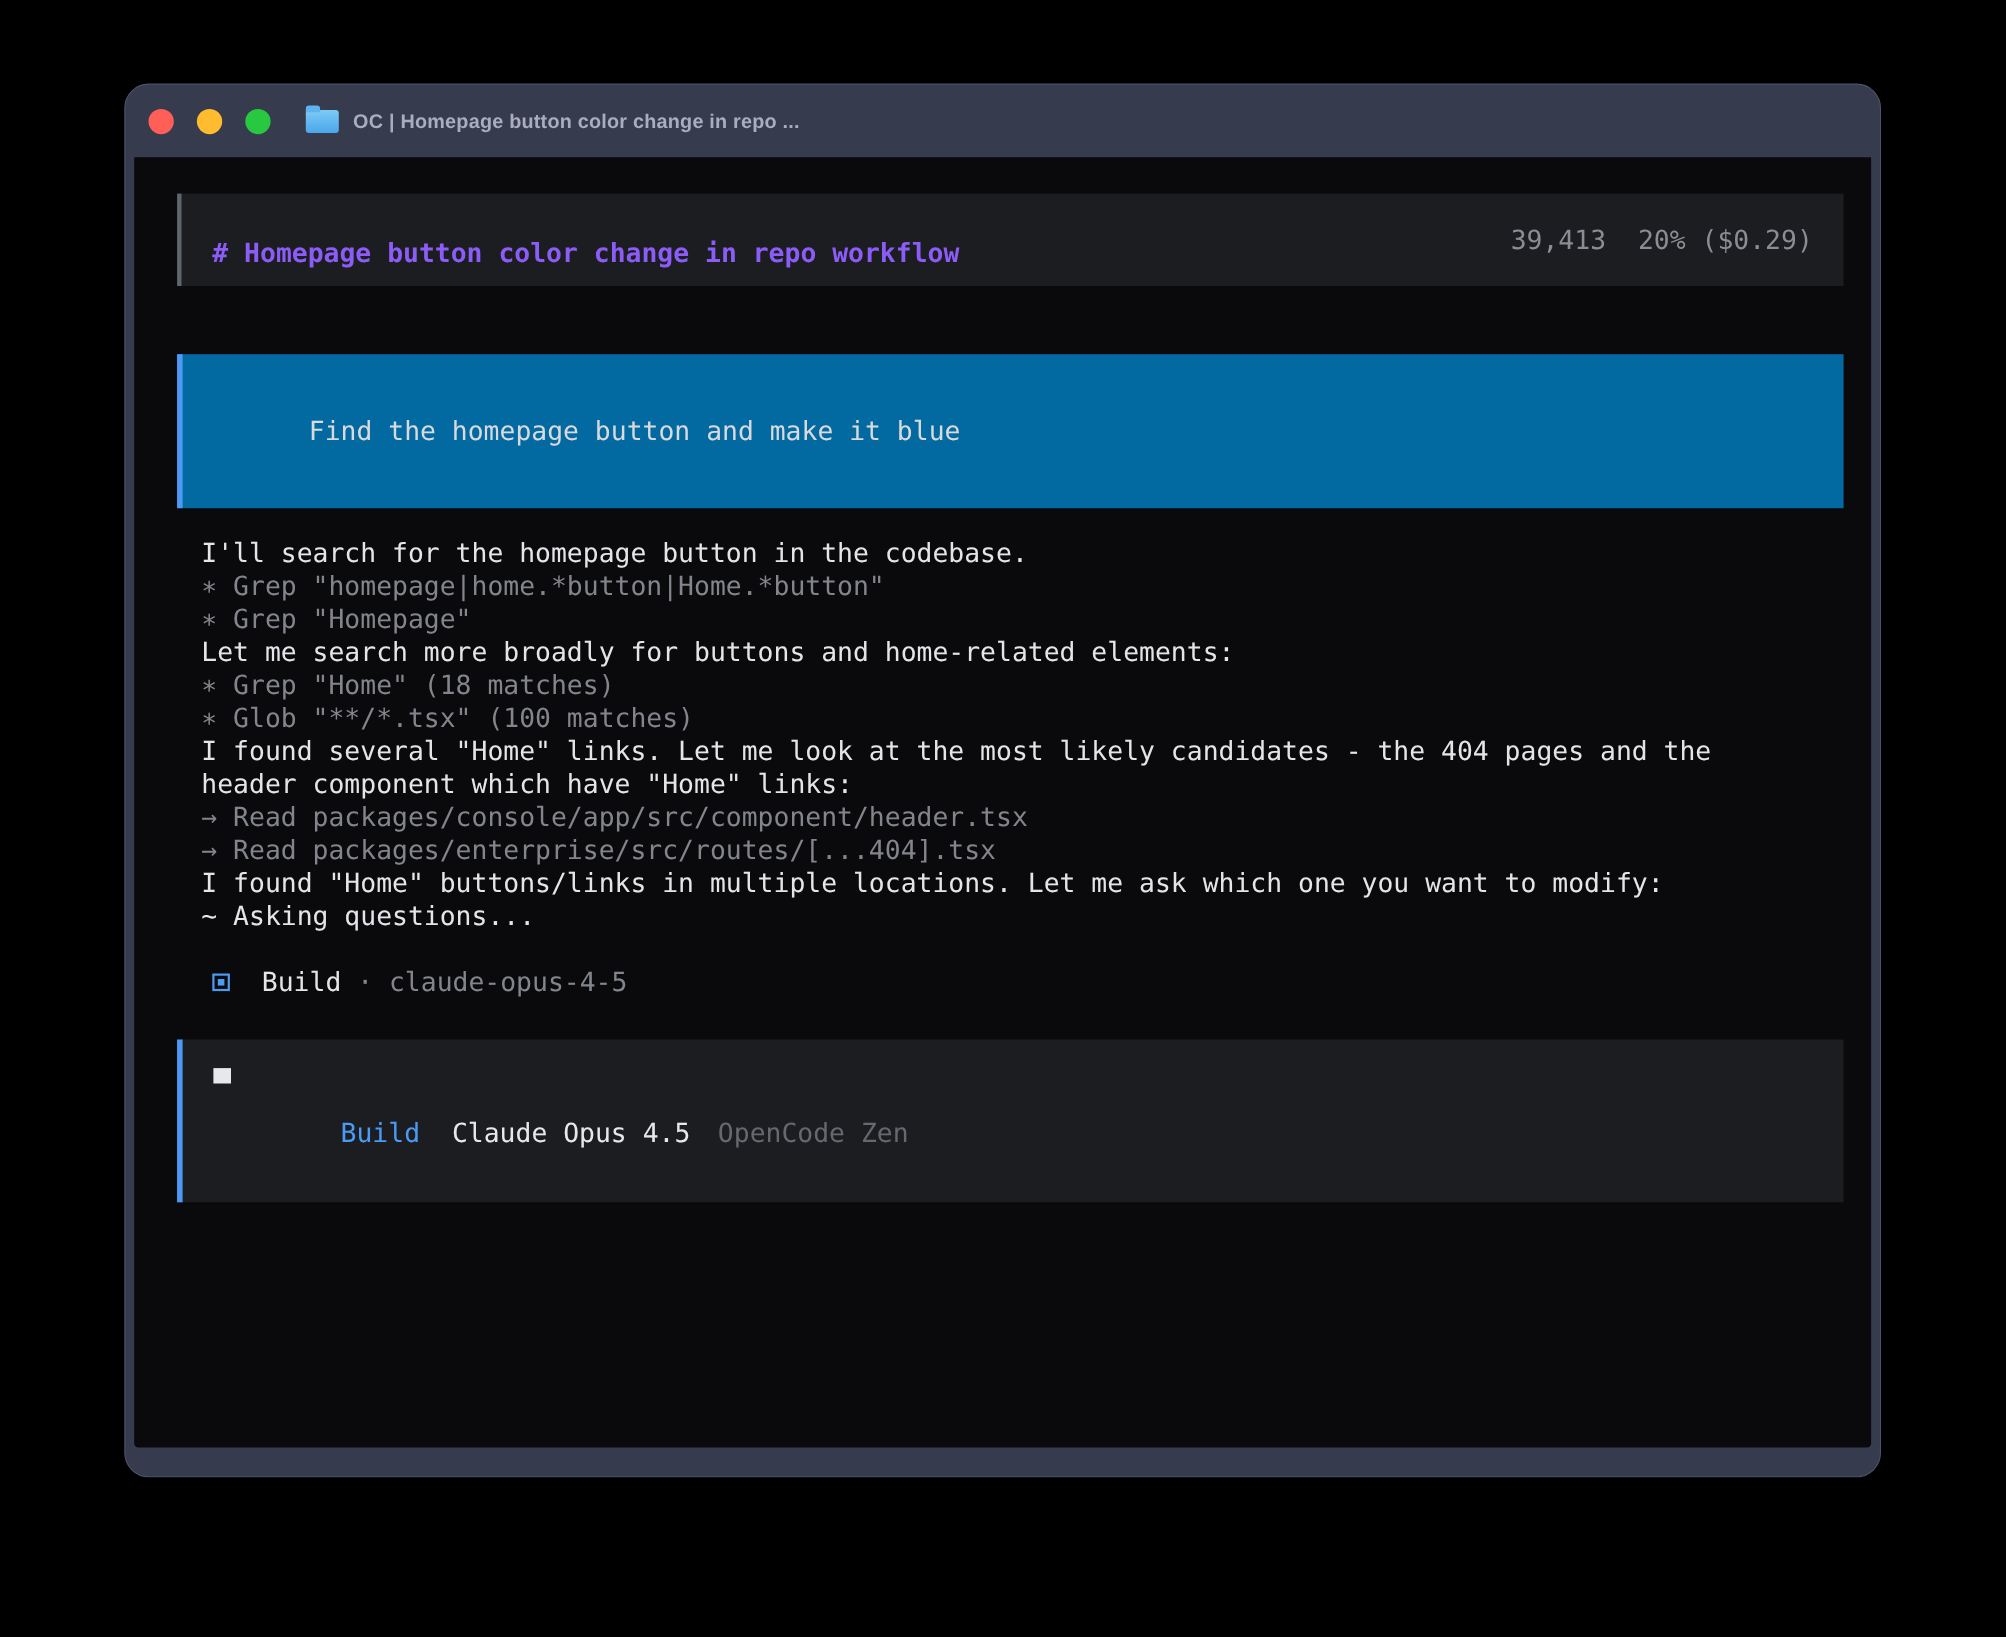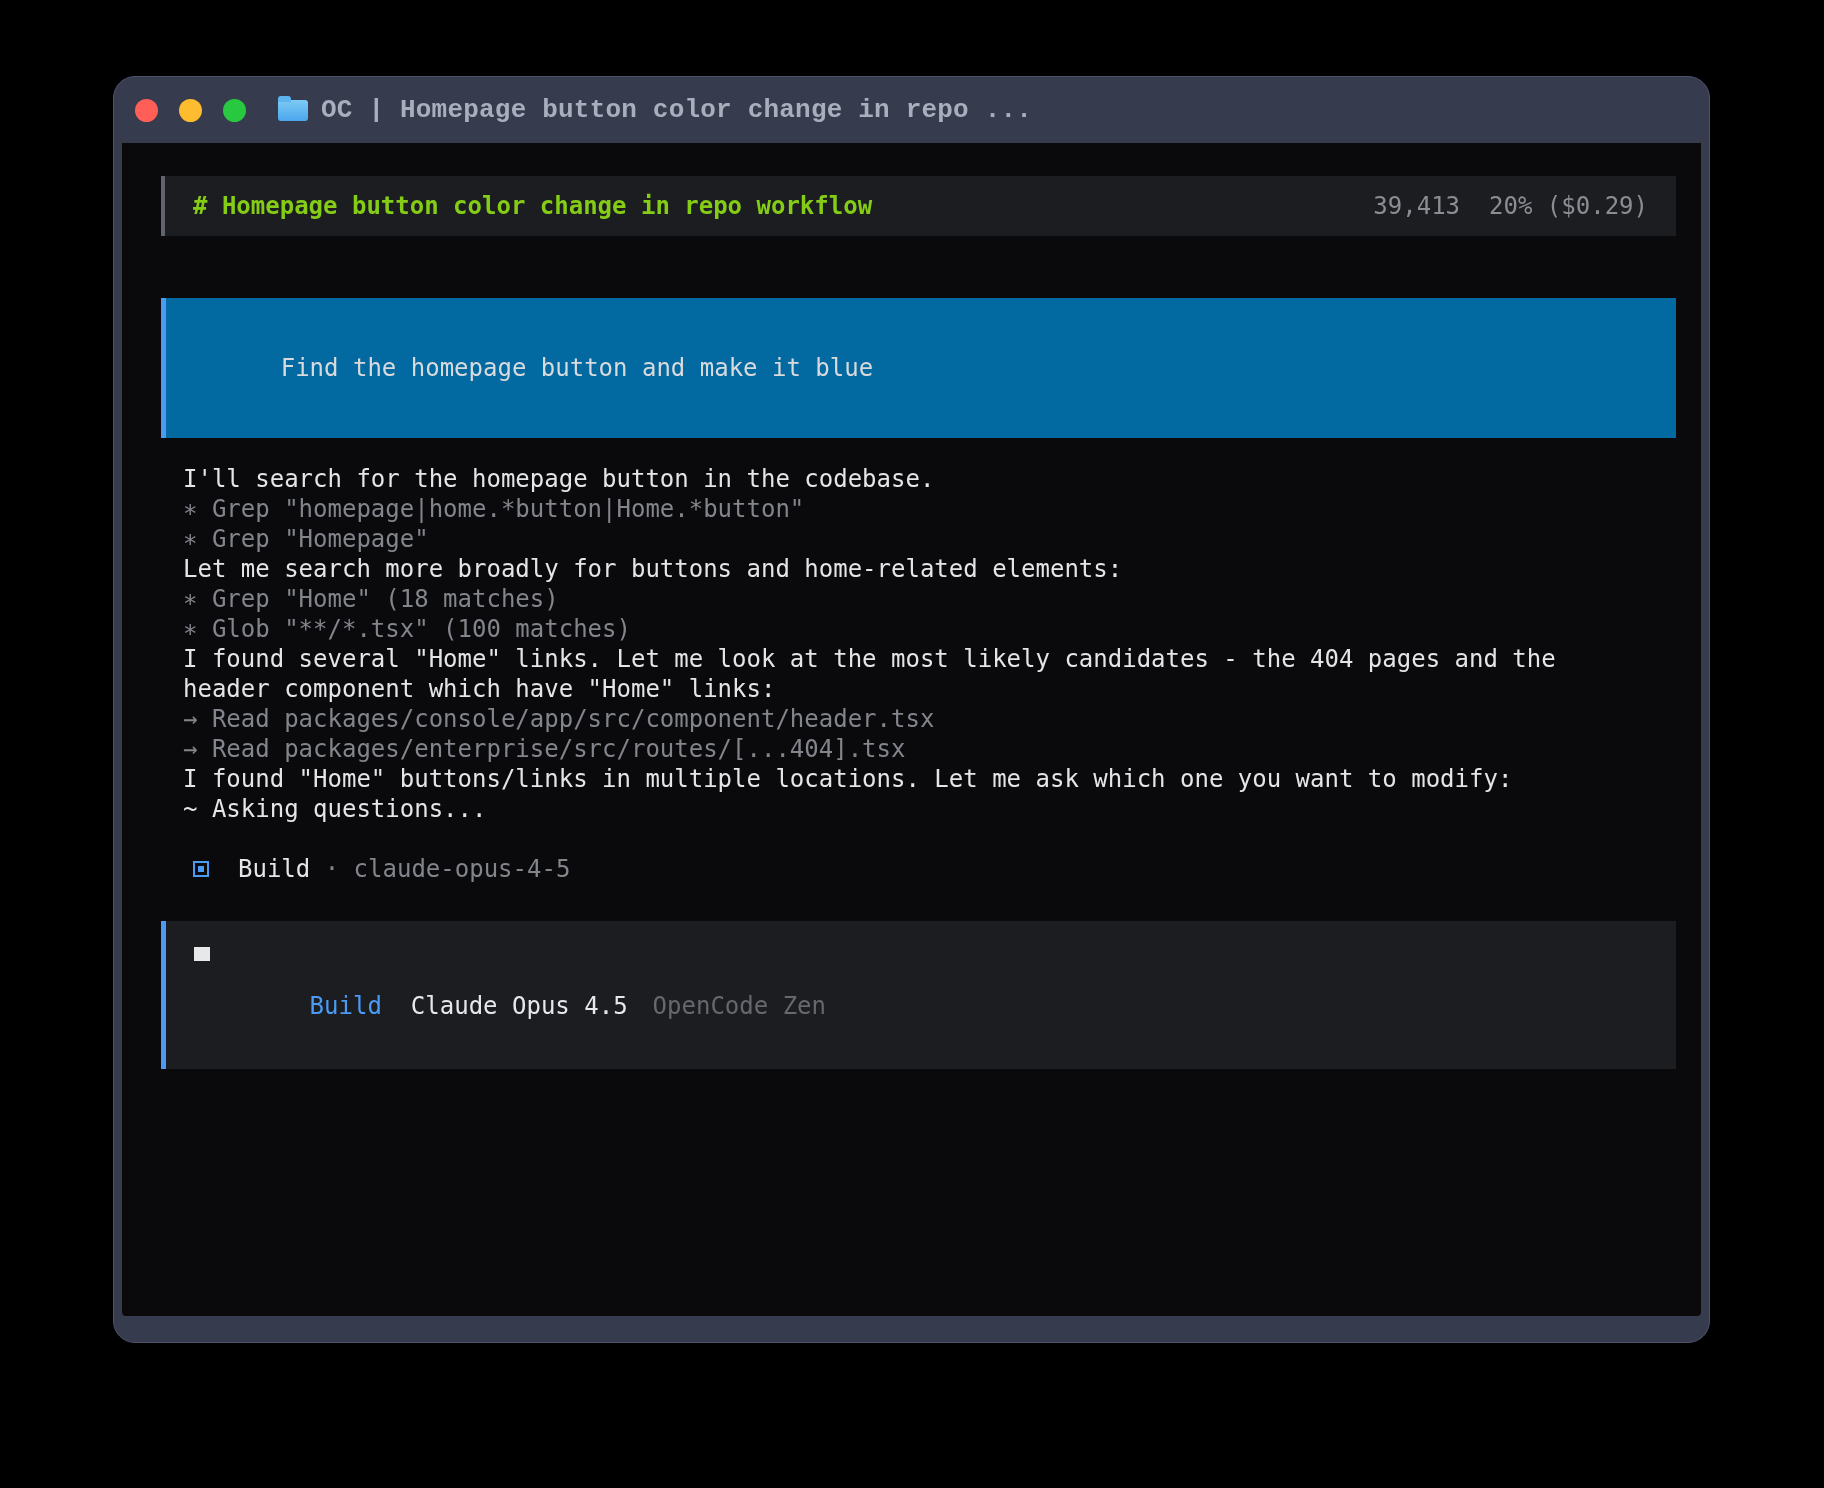--- a/index.html
+++ b/index.html
@@ -12,32 +12,32 @@
     display:flex; flex-direction:column; padding:0 8px 26px 8px;
     box-shadow:0 18px 50px rgba(0,0,0,.65);
   }
   .titlebar { height:66px; display:flex; align-items:center; padding:0 0 0 13px; flex:none; }
   .lights { display:flex; gap:21px; align-items:center; }
   .light { width:23px; height:23px; border-radius:50%; }
   .folder { position:relative; width:30px; height:21px; margin-left:32px;
     background:linear-gradient(#7ecbf4,#4aa6ec); border-radius:3px; }
   .folder::before { content:""; position:absolute; top:-4px; left:0; width:13px; height:6px;
     background:#5eb4ee; border-radius:3px 3px 0 0; }
-  .wtitle { margin-left:13px; font-family:Liberation Mono, monospace;
-    font-weight:bold; font-size:26px; color:#a9aebc; letter-spacing:.2px; white-space:pre; }
+  .wtitle { margin-left:13px; font-family:Liberation Sans, sans-serif;
+    font-weight:bold; font-size:18px; color:#a9aebc; letter-spacing:.2px; white-space:pre; }
 
   .content {
     flex:1; background:#0a0a0c; border-radius:0 0 4px 4px;
     display:flex; flex-direction:column; padding:33px 25px 0 39px; overflow:hidden;
     font-size:24px; line-height:30px;
   }
 
   .hdr-box { background:#1c1d21; border-left:4px solid #60646e; padding:15px 28px 15px 28px;
     display:flex; justify-content:space-between; align-items:center; white-space:pre; }
-  .hdr-title { font-weight:bold; color:#84cc16; }
+  .hdr-title { font-weight:bold; color:#8b5cf6;margin-top:24px; }
   .hdr-stats { color:#8b8d94; display:flex; }
   .hdr-stats .tok { margin-right:29px; }
 
   .user-box { margin-top:62px; background:#0369a1; border-left:5px solid #4b9bf5;
     padding:25px 28px; color:#d9dadd; white-space:pre; }
 
   .transcript { margin-top:26px; margin-left:22px; display:flex; flex-direction:column; }
   .line { white-space:pre; height:30px; }
   .line.text { color:#e4e5e8; }
   .line.tool { color:#83858c; }

